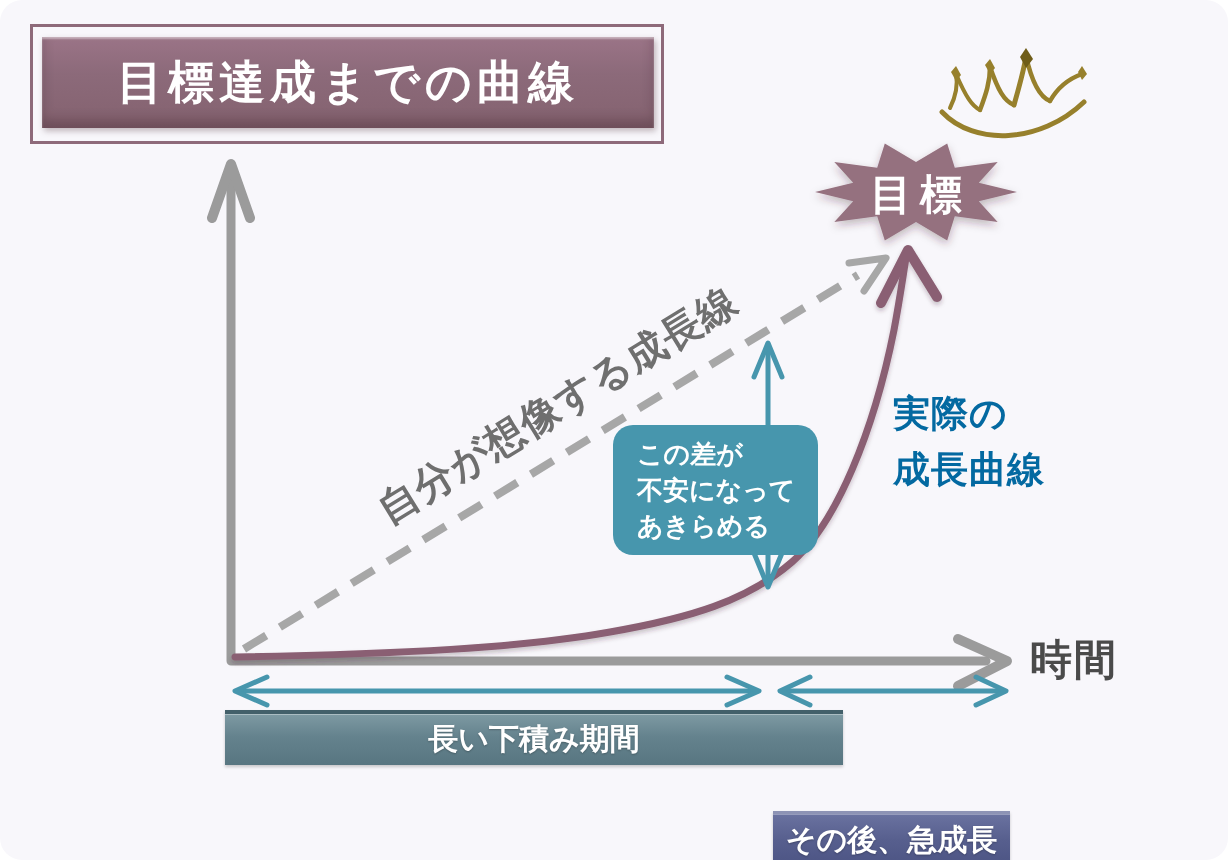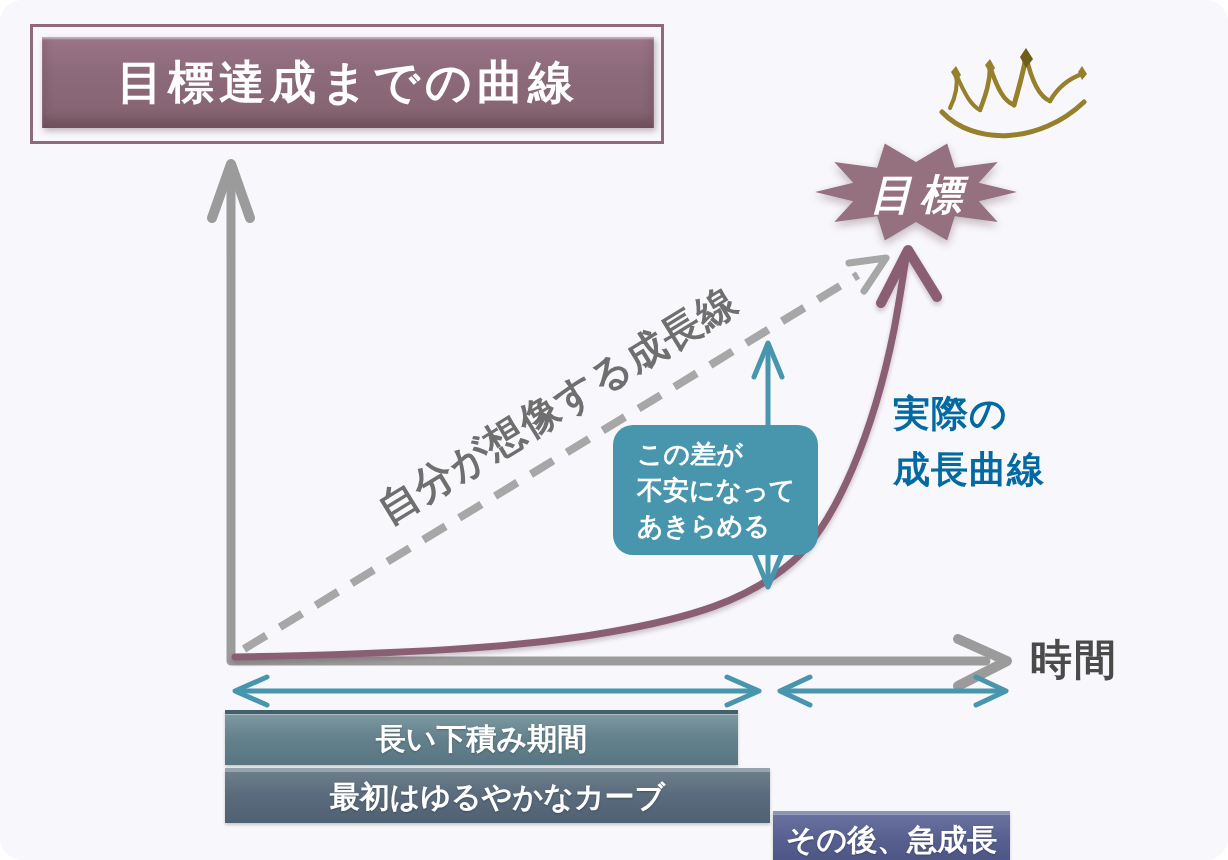--- a/index.html
+++ b/index.html
@@ -56,31 +56,30 @@
     background:#4796ad;border-radius:20px;
     color:#ffffff;font-size:26px;font-weight:bold;line-height:36px;
     padding:11px 0 0 24px;box-sizing:border-box;white-space:pre-line;
   }
 
   
   .goal-label{
     position:absolute;left:846px;top:167px;width:140px;text-align:center;
     color:#ffffff;font-size:42px;font-weight:bold;letter-spacing:8px;text-indent:8px;
     white-space:nowrap;
-    font-style:italic;
   }
 
   
   .bar{
     position:absolute;display:flex;align-items:center;justify-content:center;
     color:#ffffff;font-weight:bold;box-sizing:border-box;
     text-shadow:0 1px 2px rgba(0,0,0,.25);
   }
   .bar-long{
-    left:225px;top:710px;width:513px;height:55px;font-size:30px;
+    left:225px;top:710px;width:618px;height:55px;font-size:30px;
     border-top:4px solid #43606a;
     background:linear-gradient(180deg,#7e9aa3 0%,#64828d 45%,#587681 100%);
     box-shadow:inset 0 1px 0 rgba(255,255,255,.35), 0 2px 3px rgba(0,0,0,.2);
   }
   .bar-slow{
     left:225px;top:768px;width:545px;height:55px;font-size:30px;
     border-top:3px solid #97a3ad;
     background:linear-gradient(180deg,#6d7e8b 0%,#586a7b 50%,#4f6172 100%);
     box-shadow:inset 0 1px 0 rgba(255,255,255,.3), 0 2px 3px rgba(0,0,0,.2);
   }
@@ -170,20 +169,17 @@
   <div class="actual-label">実際の
 成長曲線</div>
 
   <div class="gap-box">この差が
 不安になって
 あきらめる</div>
 
   <div class="bar bar-long">
     <span>長い下積み期間</span>
   </div>
-  <div class="bar bar-slow">
-    <span>最初はゆるやかなカーブ</span>
-  </div>
   <div class="bar bar-rapid">
     <span>その後、急成長</span>
   </div>
 
 </div>
 
 </body></html>

